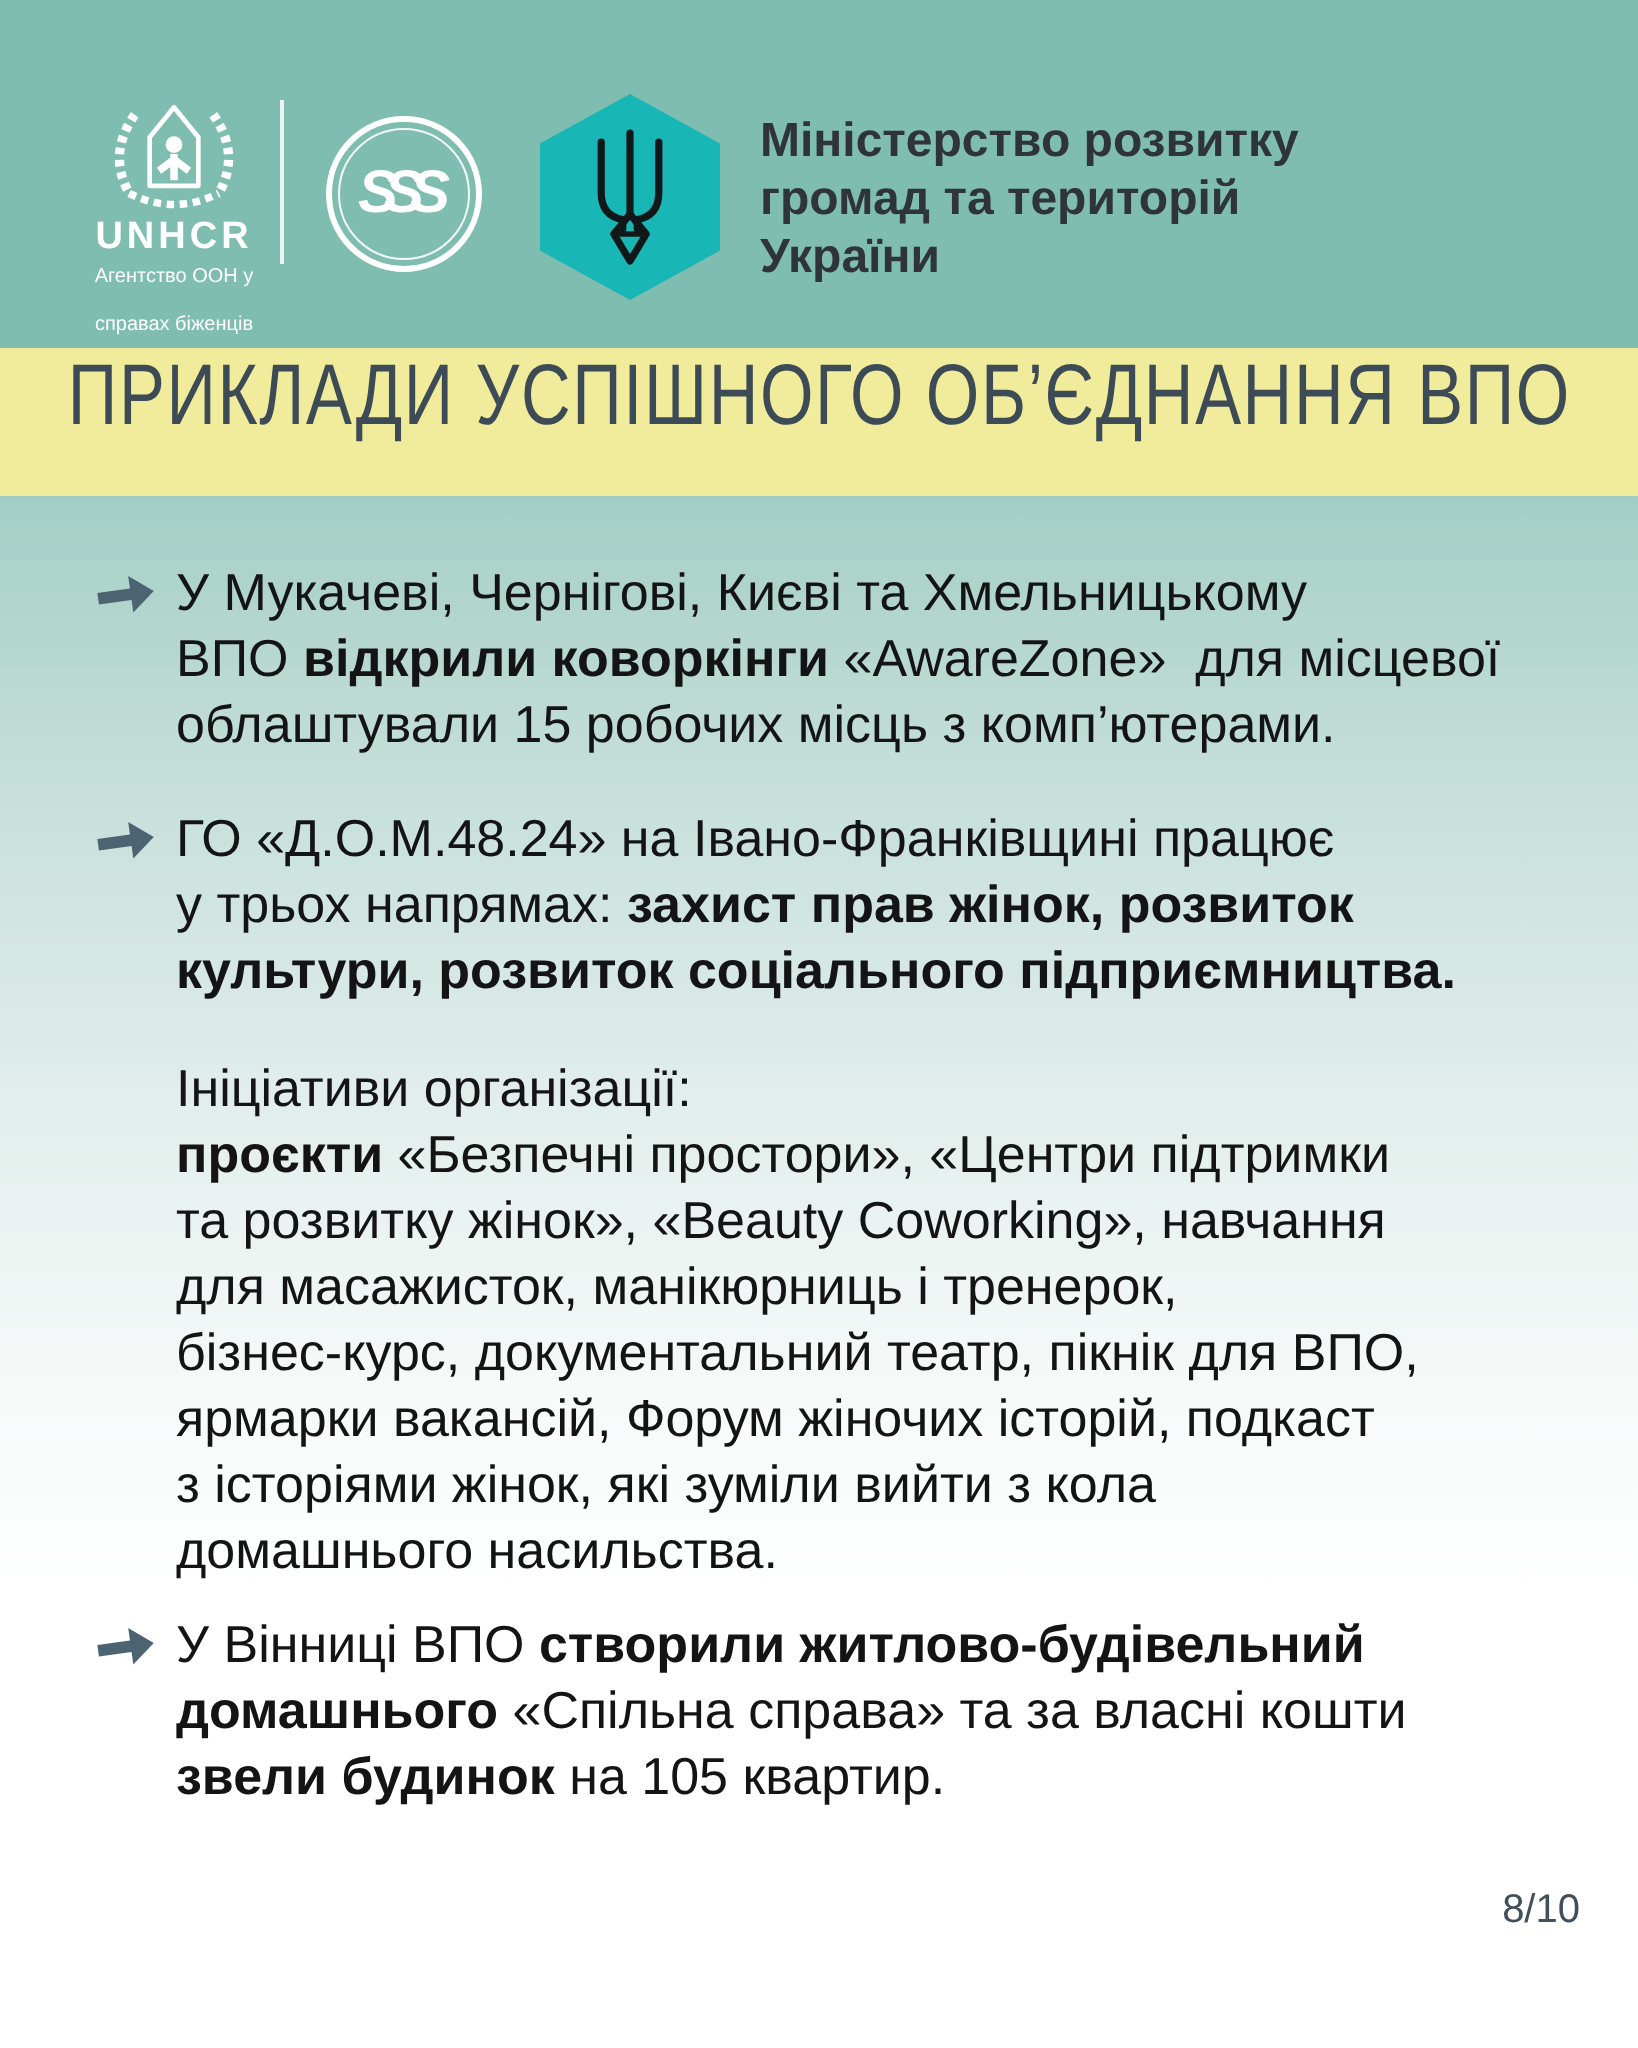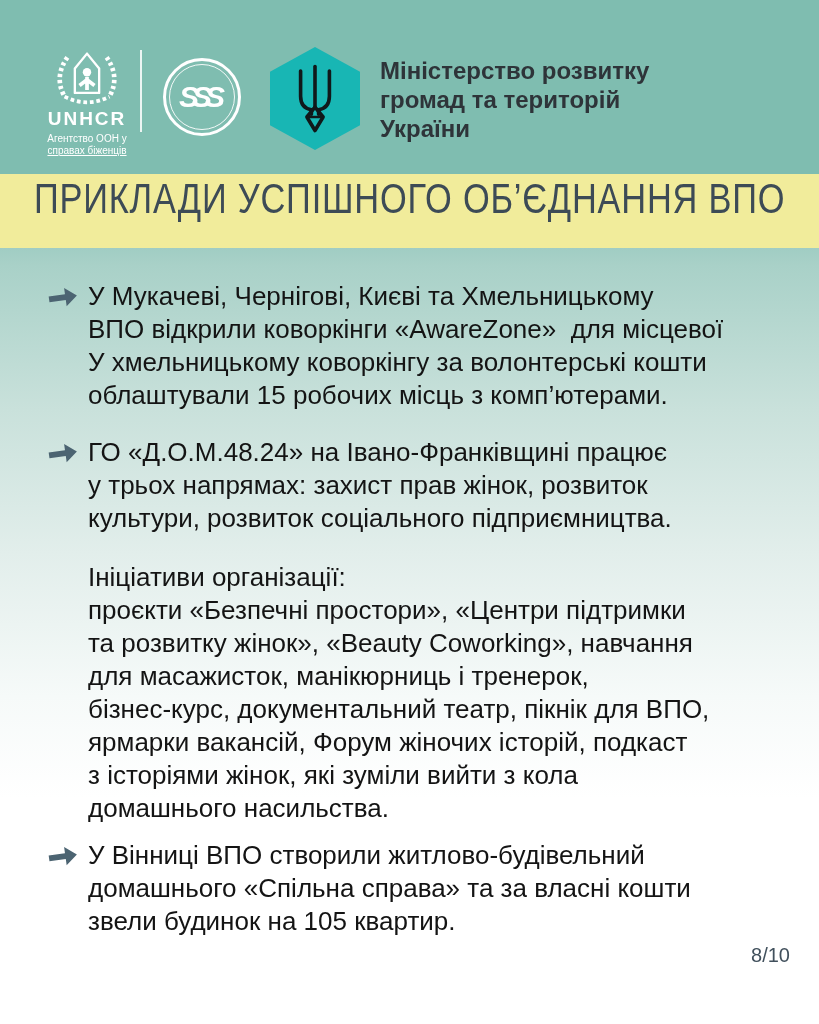--- a/index.html
+++ b/index.html
@@ -42,21 +42,21 @@
   
   .main{position:absolute;top:248px;left:0;width:819px;padding:32px 0 0 47px;box-sizing:border-box;}
   .block{display:flex;}
   .block.b1{margin-bottom:24px;}
   .block.b2{margin-bottom:26px;}
   .block.para{margin-left:41px;margin-bottom:14px;}
   .arrow-cell{flex:0 0 41px;padding-top:4px;}
   .arrow-cell svg{transform:rotate(-8deg);}
   .btext{font-size:26px;line-height:33px;color:#141414;}
   .tline{white-space:pre;}
-  .tline .b{font-weight:normal;text-align:right;}
+  .tline .b{font-weight:bold;text-align:right;}
 
   .page-number{position:absolute;right:29px;top:944px;font-size:20px;color:#41505c;}
 </style>
 </head>
 <body>
 
 <div class="page">
 
   <div class="header">
 
@@ -66,21 +66,21 @@
           <path d="M15,50 Q5,30 19,10" stroke-width="5" stroke-dasharray="3.5,3"></path>
           <path d="M65,50 Q75,30 61,10" stroke-width="5" stroke-dasharray="3.5,3"></path>
           <path d="M16,52 Q40,64 64,52" stroke-width="4" stroke-dasharray="4,3"></path>
           <path d="M40,6 L27,22 L27,48 L53,48 L53,22 Z" stroke-width="2.5" stroke-linejoin="round"></path>
           <circle cx="40" cy="26" r="4.5" fill="#ffffff" stroke="none"></circle>
           <path d="M40,31 L40,45 M40,34 L32,40 M40,34 L48,40" stroke-width="4"></path>
         </g>
       </svg>
       <div class="unhcr-name">UNHCR</div>
       <div class="unhcr-tag">Агентство ООН у</div>
-      <div class="unhcr-tag" style="margin-top:0;text-decoration:underline;">справах біженців</div>
+      <div class="unhcr-tag" style="margin-top:12px;">справах біженців</div>
     </div>
 
     <div class="header-divider"></div>
 
     <div class="sss-badge">
       <span class="sss-text">SSS</span>
     </div>
 
     <div class="tryzub-hex">
       <svg width="54" height="74" viewBox="0 0 60 82">
@@ -109,21 +109,20 @@
 
     <div class="block b1">
       <div class="arrow-cell">
         <svg width="31" height="27" viewBox="0 0 32 27">
           <path d="M2,10.5 L19,10.5 L19,4 L31,13.5 L19,23 L19,16.5 L2,16.5 Z" fill="#4c6472"></path>
         </svg>
       </div>
       <div class="btext">
           <div class="tline"><span>У Мукачеві, Чернігові, Києві та Хмельницькому</span></div>
           <div class="tline"><span>ВПО </span><span class="b">відкрили коворкінги</span><span> «AwareZone»  для місцевої</span></div>
-          <div class="tline"><span>У хмельницькому коворкінгу за волонтерські кошти</span></div>
           <div class="tline"><span>облаштували 15 робочих місць з комп’ютерами.</span></div>
         </div>
     </div>
 
     <div class="block b2">
       <div class="arrow-cell">
         <svg width="31" height="27" viewBox="0 0 32 27">
           <path d="M2,10.5 L19,10.5 L19,4 L31,13.5 L19,23 L19,16.5 L2,16.5 Z" fill="#4c6472"></path>
         </svg>
       </div>

